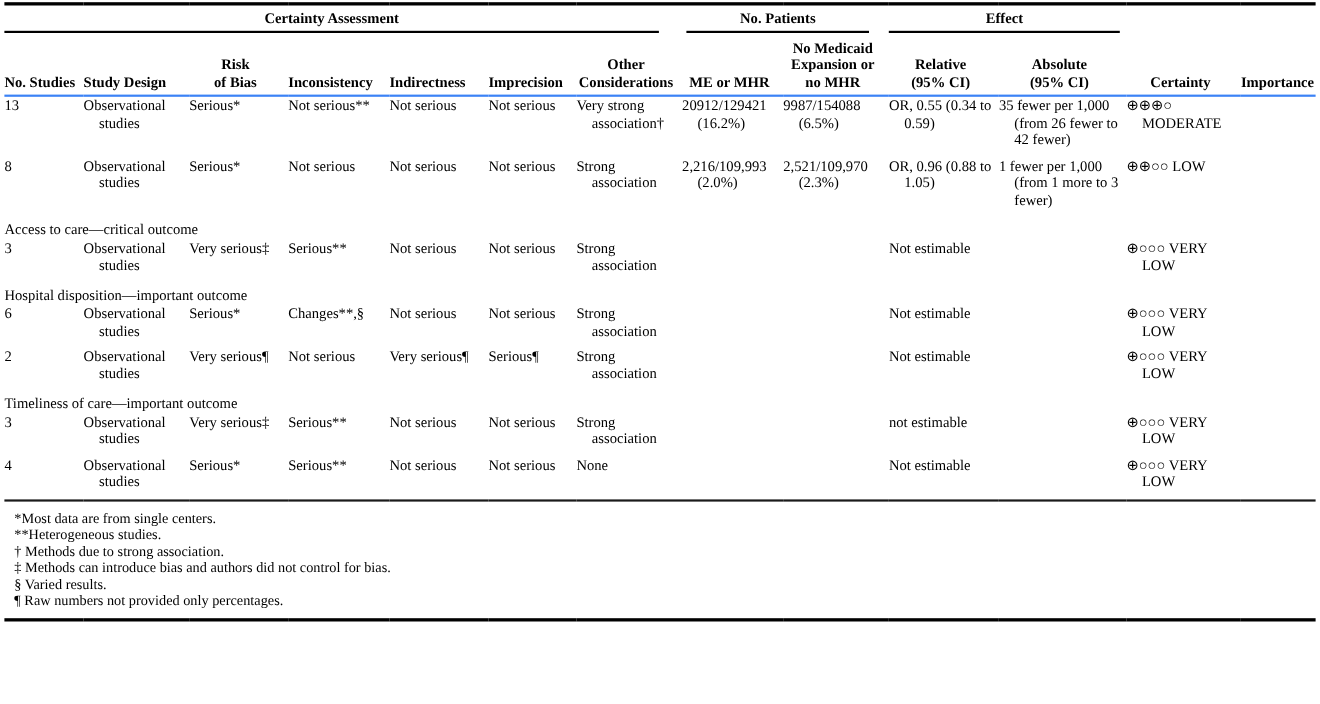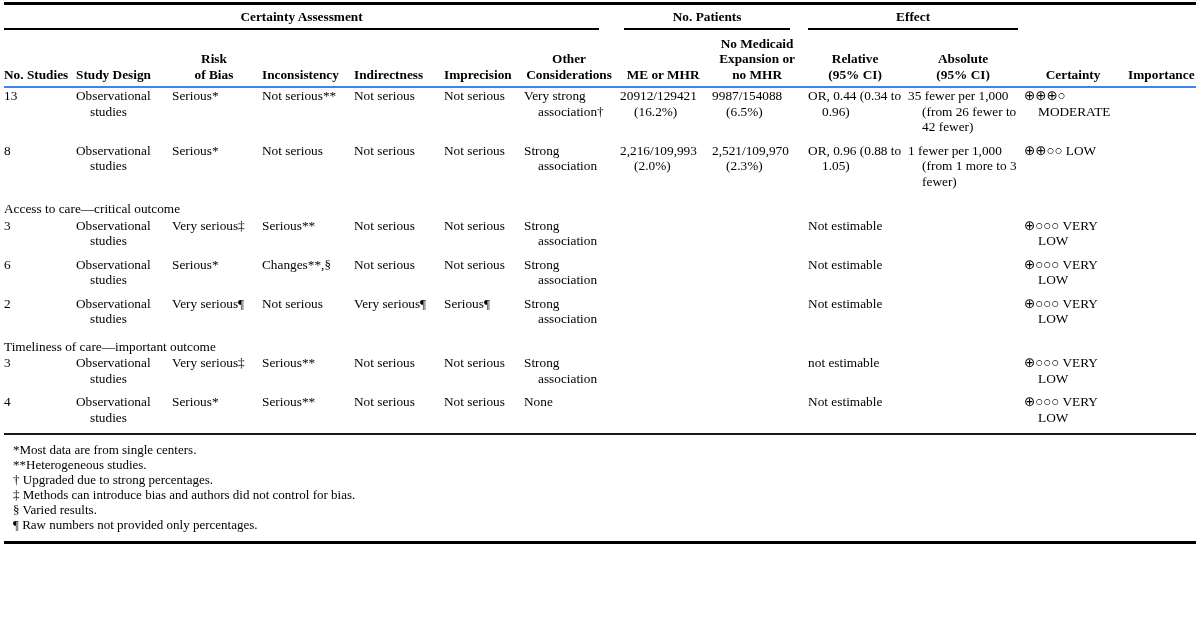--- a/index.html
+++ b/index.html
@@ -135,21 +135,21 @@
     <tr class="data-row">
       <td>13</td>
       <td>Observational studies</td>
       <td>Serious*</td>
       <td>Not serious**</td>
       <td>Not serious</td>
       <td>Not serious</td>
       <td>Very strong association†</td>
       <td>20912/129421 (16.2%)</td>
       <td>9987/154088 (6.5%)</td>
-      <td>OR, 0.44 (0.34 to 0.96)</td>
+      <td>OR, 0.55 (0.34 to 0.59)</td>
       <td>35 fewer per 1,000 (from 26 fewer to 42 fewer)</td>
       <td>⊕⊕⊕○ MODERATE</td>
       <td></td>
     </tr>
 
     <tr class="data-row">
       <td>8</td>
       <td>Observational studies</td>
       <td>Serious*</td>
       <td>Not serious</td>
@@ -176,20 +176,23 @@
       <td>Not serious</td>
       <td>Strong association</td>
       <td></td>
       <td></td>
       <td>Not estimable</td>
       <td></td>
       <td>⊕○○○ VERY LOW</td>
       <td></td>
     </tr>
 
+    <tr class="outcome-row">
+      <td colspan="13">Hospital disposition—important outcome</td>
+    </tr>
     <tr class="data-row">
       <td>6</td>
       <td>Observational studies</td>
       <td>Serious*</td>
       <td>Changes**,§</td>
       <td>Not serious</td>
       <td>Not serious</td>
       <td>Strong association</td>
       <td></td>
       <td></td>
@@ -249,21 +252,21 @@
       <td>⊕○○○ VERY LOW</td>
       <td></td>
     </tr>
   </tbody>
 
   <tfoot>
     <tr class="footnote-row">
       <td colspan="13">
         <span class="footnote-line">*Most data are from single centers.</span>
         <span class="footnote-line">**Heterogeneous studies.</span>
-        <span class="footnote-line">† Upgraded due to strong percentages.</span>
+        <span class="footnote-line">† Methods due to strong association.</span>
         <span class="footnote-line">‡ Methods can introduce bias and authors did not control for bias.</span>
         <span class="footnote-line">§ Varied results.</span>
         <span class="footnote-line">¶ Raw numbers not provided only percentages.</span>
       </td>
     </tr>
   </tfoot>
 </table>
 </div>
 
 </body></html>

